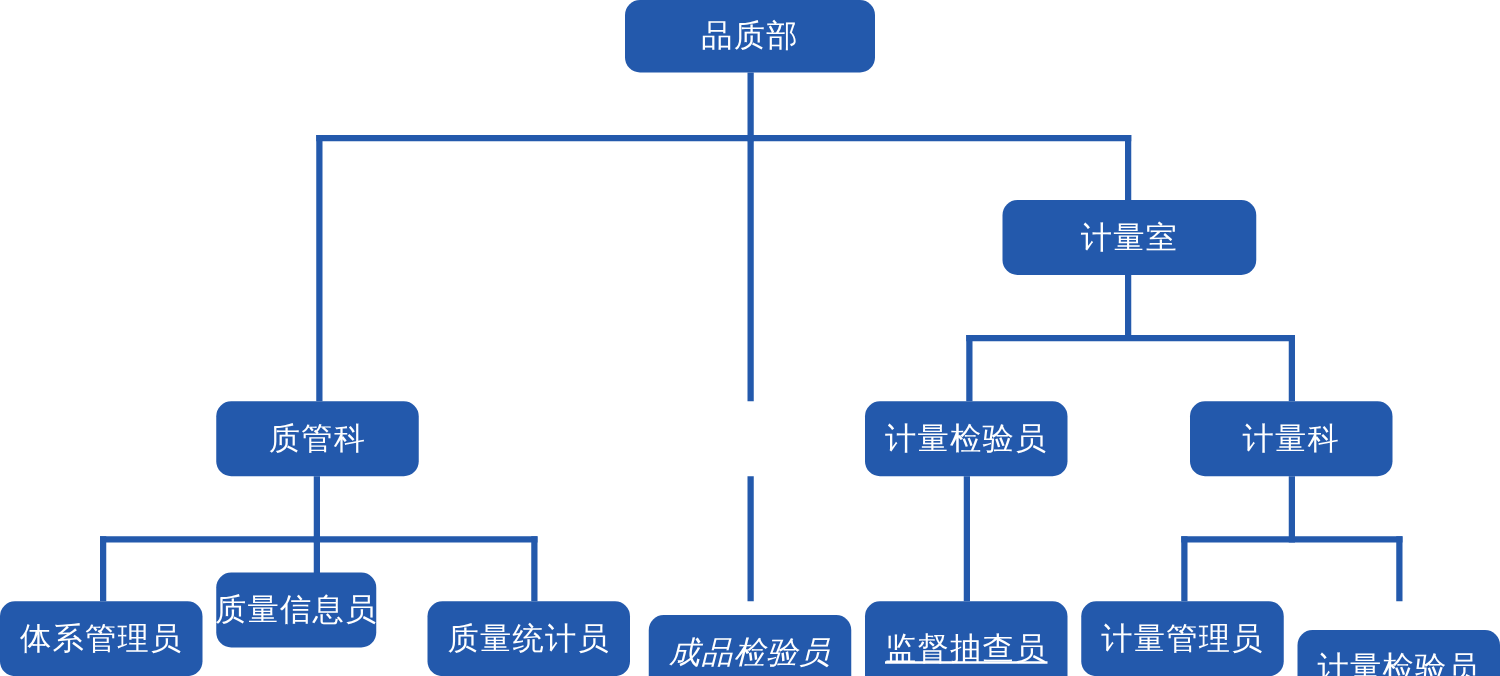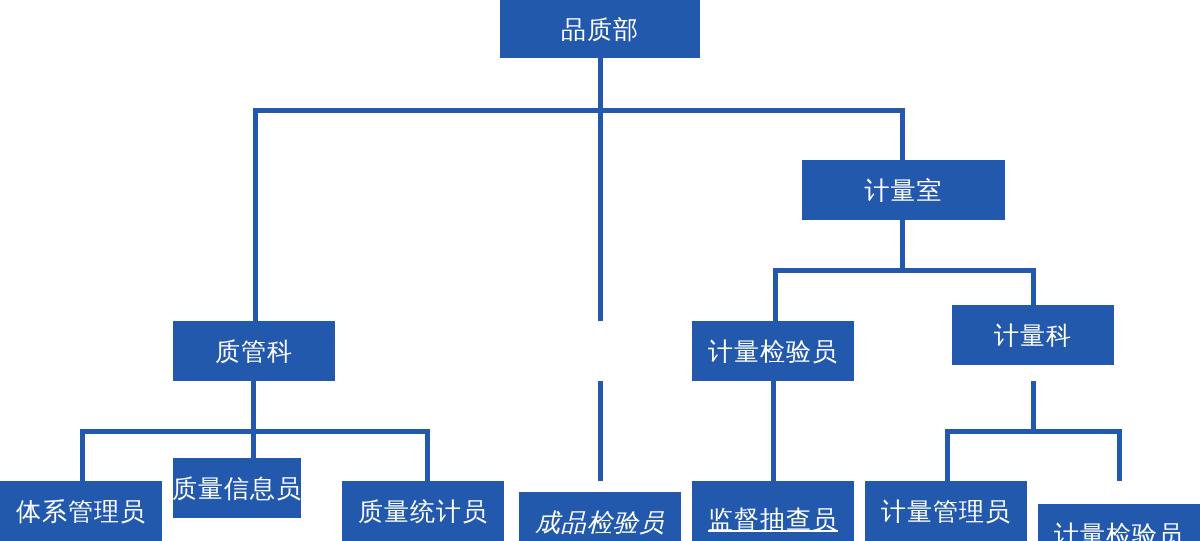--- a/index.html
+++ b/index.html
@@ -25,20 +25,21 @@
     display: flex;
     align-items: center;
     justify-content: center;
     box-sizing: border-box;
     line-height: 1;
     letter-spacing: 1px;
     font-size: 25px;
     font-weight: 400;
     white-space: nowrap;
     user-select: none;
+    border-radius: 12px;
   }
   .node-label {
     display: block;
     padding: 0 4px;
   }
   .connector {
     position: absolute;
     background: #2359AC;
   }
   .connector.v { width: 5px; }
@@ -96,21 +97,21 @@
   <div class="node" style="left:802px; top:160px; width:203px; height:60px;">
     <span class="node-label">计量室</span>
   </div>
 
   <div class="node" style="left:173px; top:321px; width:162px; height:60px;font-family:Liberation Serif, serif;">
     <span class="node-label">质管科</span>
   </div>
   <div class="node" style="left:692px; top:321px; width:162px; height:60px;">
     <span class="node-label">计量检验员</span>
   </div>
-  <div class="node" style="left:952px; top:305px; width:162px; height:60px;">
+  <div class="node" style="left:952px; top:321px; width:162px; height:60px;">
     <span class="node-label">计量科</span>
   </div>
 
   <div class="node" style="left:0px; top:481px; width:162px; height:60px;">
     <span class="node-label">体系管理员</span>
   </div>
   <div class="node" style="left:173px; top:458px; width:128px; height:60px;">
     <span class="node-label">质量信息员</span>
   </div>
   <div class="node" style="left:342px; top:481px; width:162px; height:60px;">

